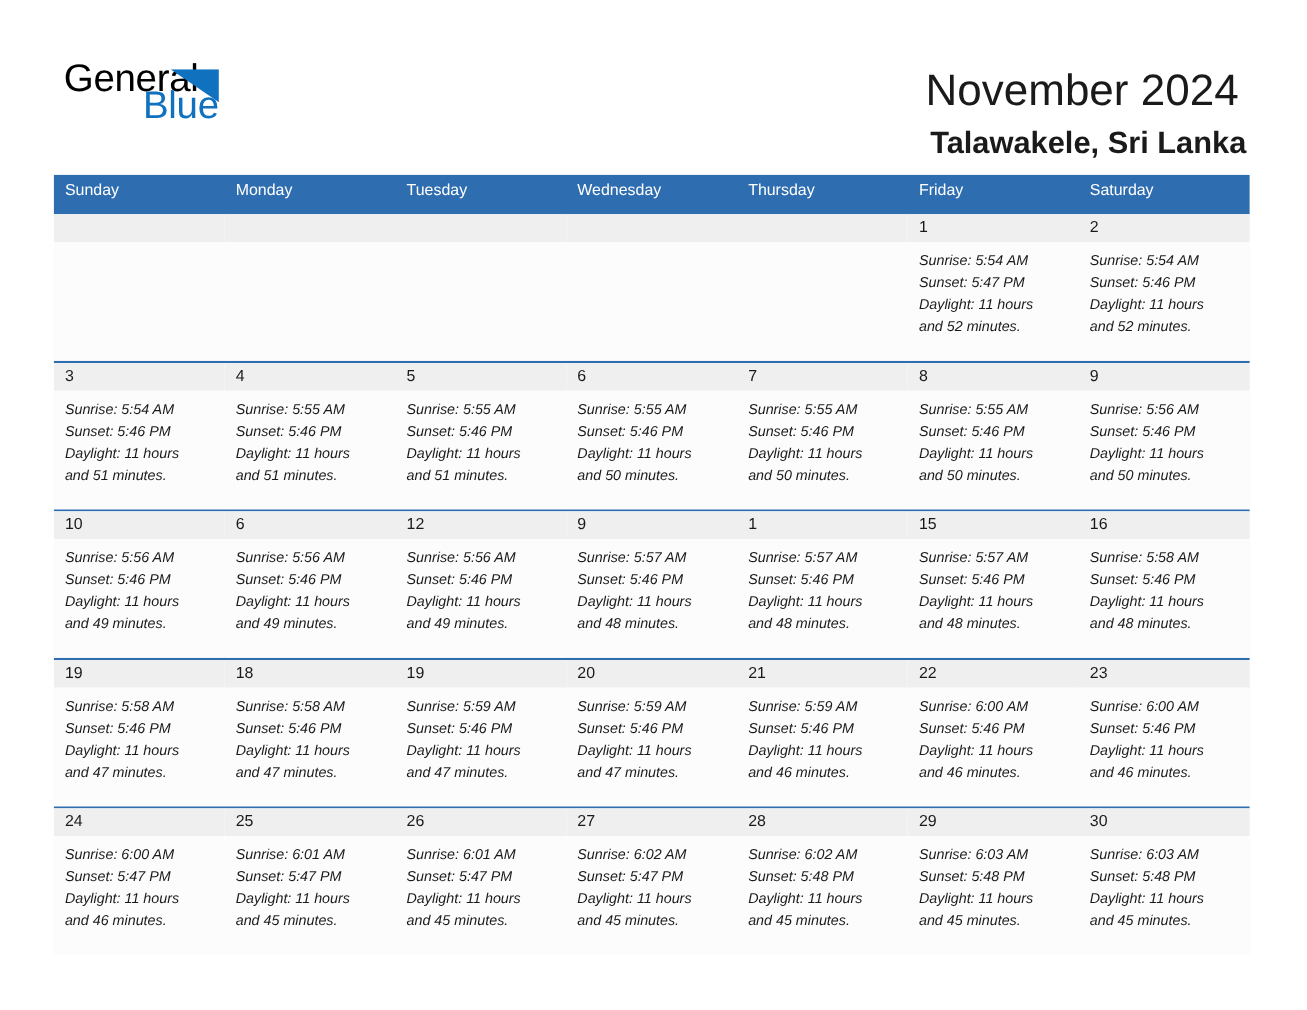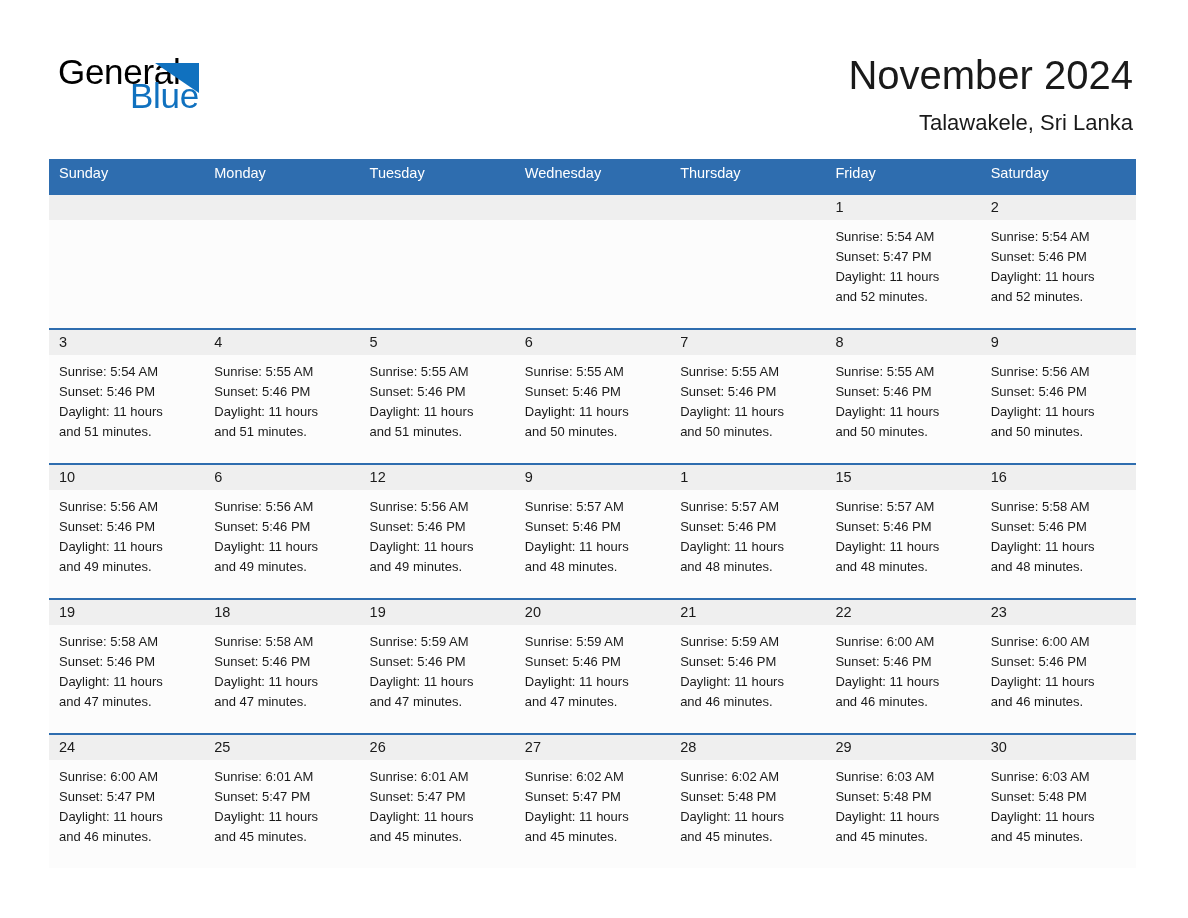--- a/index.html
+++ b/index.html
@@ -71,29 +71,29 @@
     right: 55px;
     top: 50px;
     text-align: right;
   }
   .month-title {
     font-size: 40px;
     color: #1a1a1a;
     line-height: 50px;
     white-space: nowrap;
     font-weight: normal;
-    margin: 0;
+    margin: 7px;
   }
   .location-subtitle {
-    font-size: 22px;
+    font-size: 28px;
     color: #1a1a1a;
     line-height: 30px;
     white-space: nowrap;
     margin: 8px 0 0 0;
-    font-weight: normal;
+    font-weight: bold;
   }
 
   
   .calendar {
     position: absolute;
     left: 49px;
     top: 159px;
     width: 1087px;
   }
 
@@ -138,20 +138,21 @@
     padding-left: 10px;
   }
   .daynum {
     font-size: 14.5px;
     color: #1a1a1a;
     line-height: 25px;
     display: block;
   }
   .day-info {
     padding: 7px 6px 0 10px;
+    font-style: italic;
   }
   .day-info div {
     font-size: 13px;
     color: #1a1a1a;
     line-height: 20px;
     white-space: nowrap;
   }
   .day-cell.empty .daynum-band {
     background: #EFEFEF;
   }

